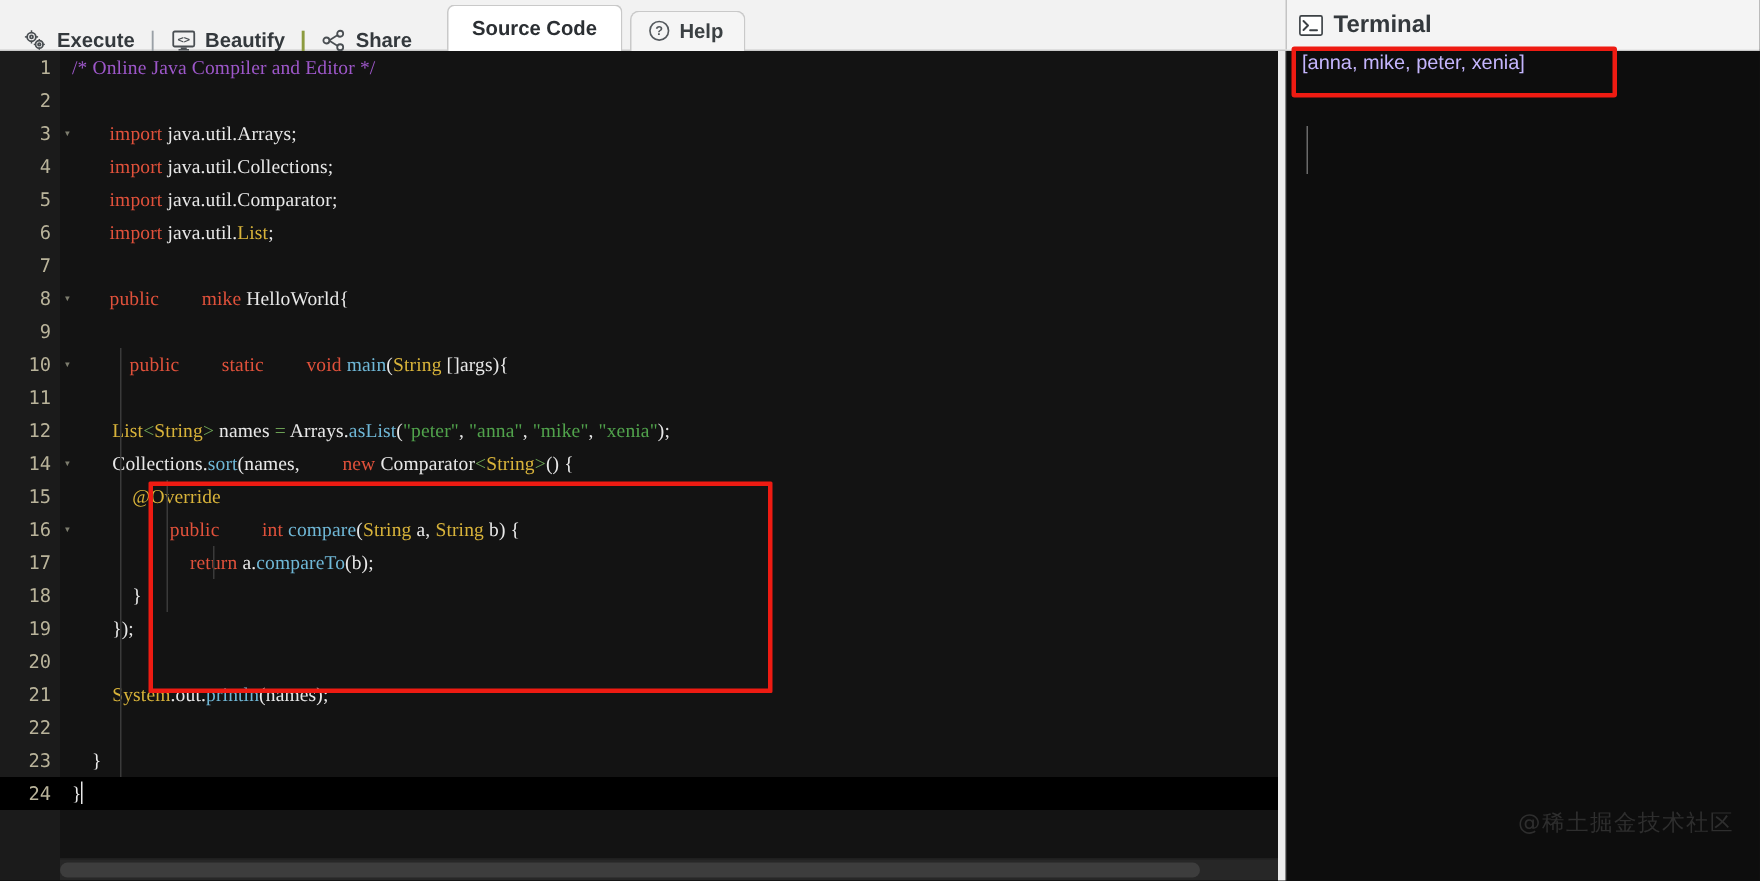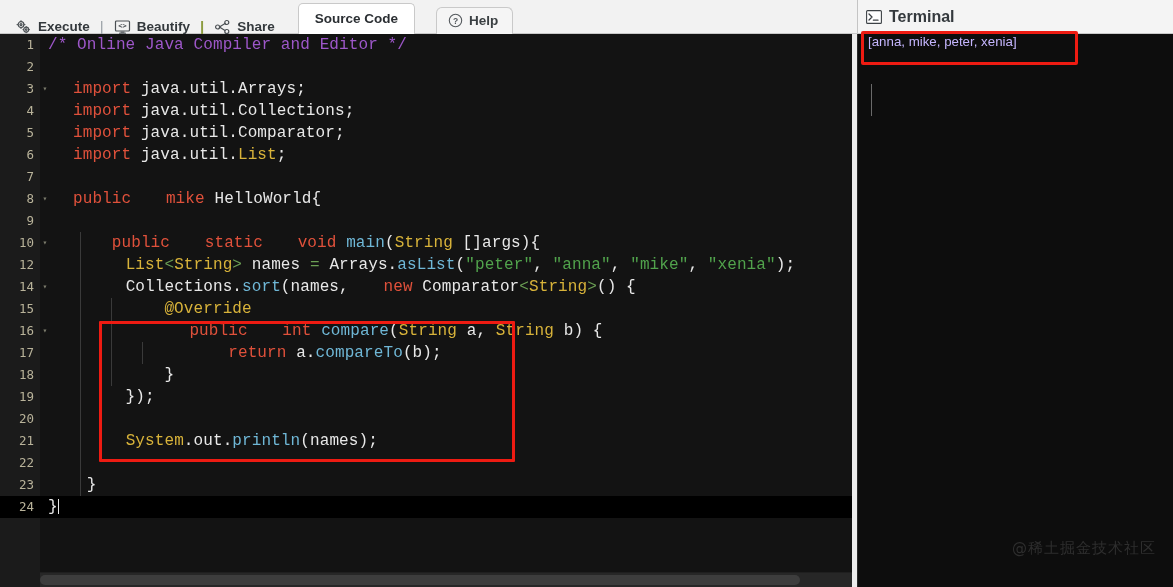--- a/index.html
+++ b/index.html
@@ -24,21 +24,21 @@
     display:flex;align-items:center;gap:6px;
     padding:0 9px;height:33px;
     font-size:13.5px;color:#34393d;font-weight:bold;
     cursor:pointer;white-space:nowrap;
   }
   .tb-sep{color:#9aa0a6;font-size:15px;padding:0 1px;align-self:center;}
   .tb-sep.green{color:#8c9b3f;font-weight:bold;}
   .icn{display:inline-flex;align-items:center;justify-content:center;}
 
   
-  .tabs{display:flex;align-items:flex-end;margin-left:14px;gap:16px;}
+  .tabs{display:flex;align-items:flex-end;margin-left:14px;}
   .tab{
     font-size:13.5px;color:#3b4043;font-weight:bold;
     padding:7px 16px 8px 16px;
     border:1px solid #c9c9c9;border-bottom:none;
     border-radius:5px 5px 0 0;
     background:#e4e4e4;
     margin-right:5px;cursor:pointer;
     position:relative;top:1px;
   }
   .tab.active{background:#ffffff;color:#2b2f33;border-color:#c9c9c9;}
@@ -90,22 +90,22 @@
     position:relative;
     user-select:none;
   }
   .fold{
     position:absolute;right:-10px;top:0;width:10px;height:22px;
     color:#7d7d6e;font-size:8px;line-height:22px;text-align:center;
     cursor:pointer;
   }
   .src{
     flex:1;white-space:pre;
-    font-family:Liberation Mono, monospace;
-    font-size:16px;color:#e8e8e8;
+    font-family:Liberation Serif, serif;
+    font-size:13px;color:#e8e8e8;
     padding-left:8px;box-sizing:border-box;
     letter-spacing:0.1px;
   }
   
   .g1,.g2,.g3{position:absolute;top:0;bottom:0;width:1px;background:#3a3a3a;}
   .g1{left:80px;} .g2{left:111px;} .g3{left:142px;}
 
   
   .cm{color:#9d57c9;}
   .kw{color:#e0513b;margin-left:25px;}
@@ -302,20 +302,24 @@
           </div>
           <div class="row">
             <div class="ln">9</div>
             <div class="src"></div>
           </div>
           <div class="row">
             <div class="ln">10<span class="fold">▾</span></div>
             <div class="src"><span class="g1"></span>    <span class="kw">public</span> <span class="kw">static</span> <span class="kw">void</span> <span class="fn">main</span>(<span class="ty">String</span> []<span class="pl">args</span>){</div>
           </div>
           <div class="row">
+            <div class="ln">11</div>
+            <div class="src"><span class="g1"></span></div>
+          </div>
+          <div class="row">
             <div class="ln">12</div>
             <div class="src"><span class="g1"></span>        <span class="ty">List</span><span class="op">&lt;</span><span class="ty">String</span><span class="op">&gt;</span> <span class="pl">names</span> <span class="op">=</span> <span class="pl">Arrays</span>.<span class="fn">asList</span>(<span class="st">"peter"</span>, <span class="st">"anna"</span>, <span class="st">"mike"</span>, <span class="st">"xenia"</span>);</div>
           </div>
           <div class="row">
             <div class="ln">14<span class="fold">▾</span></div>
             <div class="src"><span class="g1"></span>        <span class="pl">Collections</span>.<span class="fn">sort</span>(<span class="pl">names</span>, <span class="kw">new</span> <span class="pl">Comparator</span><span class="op">&lt;</span><span class="ty">String</span><span class="op">&gt;</span>() {</div>
           </div>
           <div class="row">
             <div class="ln">15</div>
             <div class="src"><span class="g2"></span><span class="g1"></span>            <span class="an">@Override</span></div>

